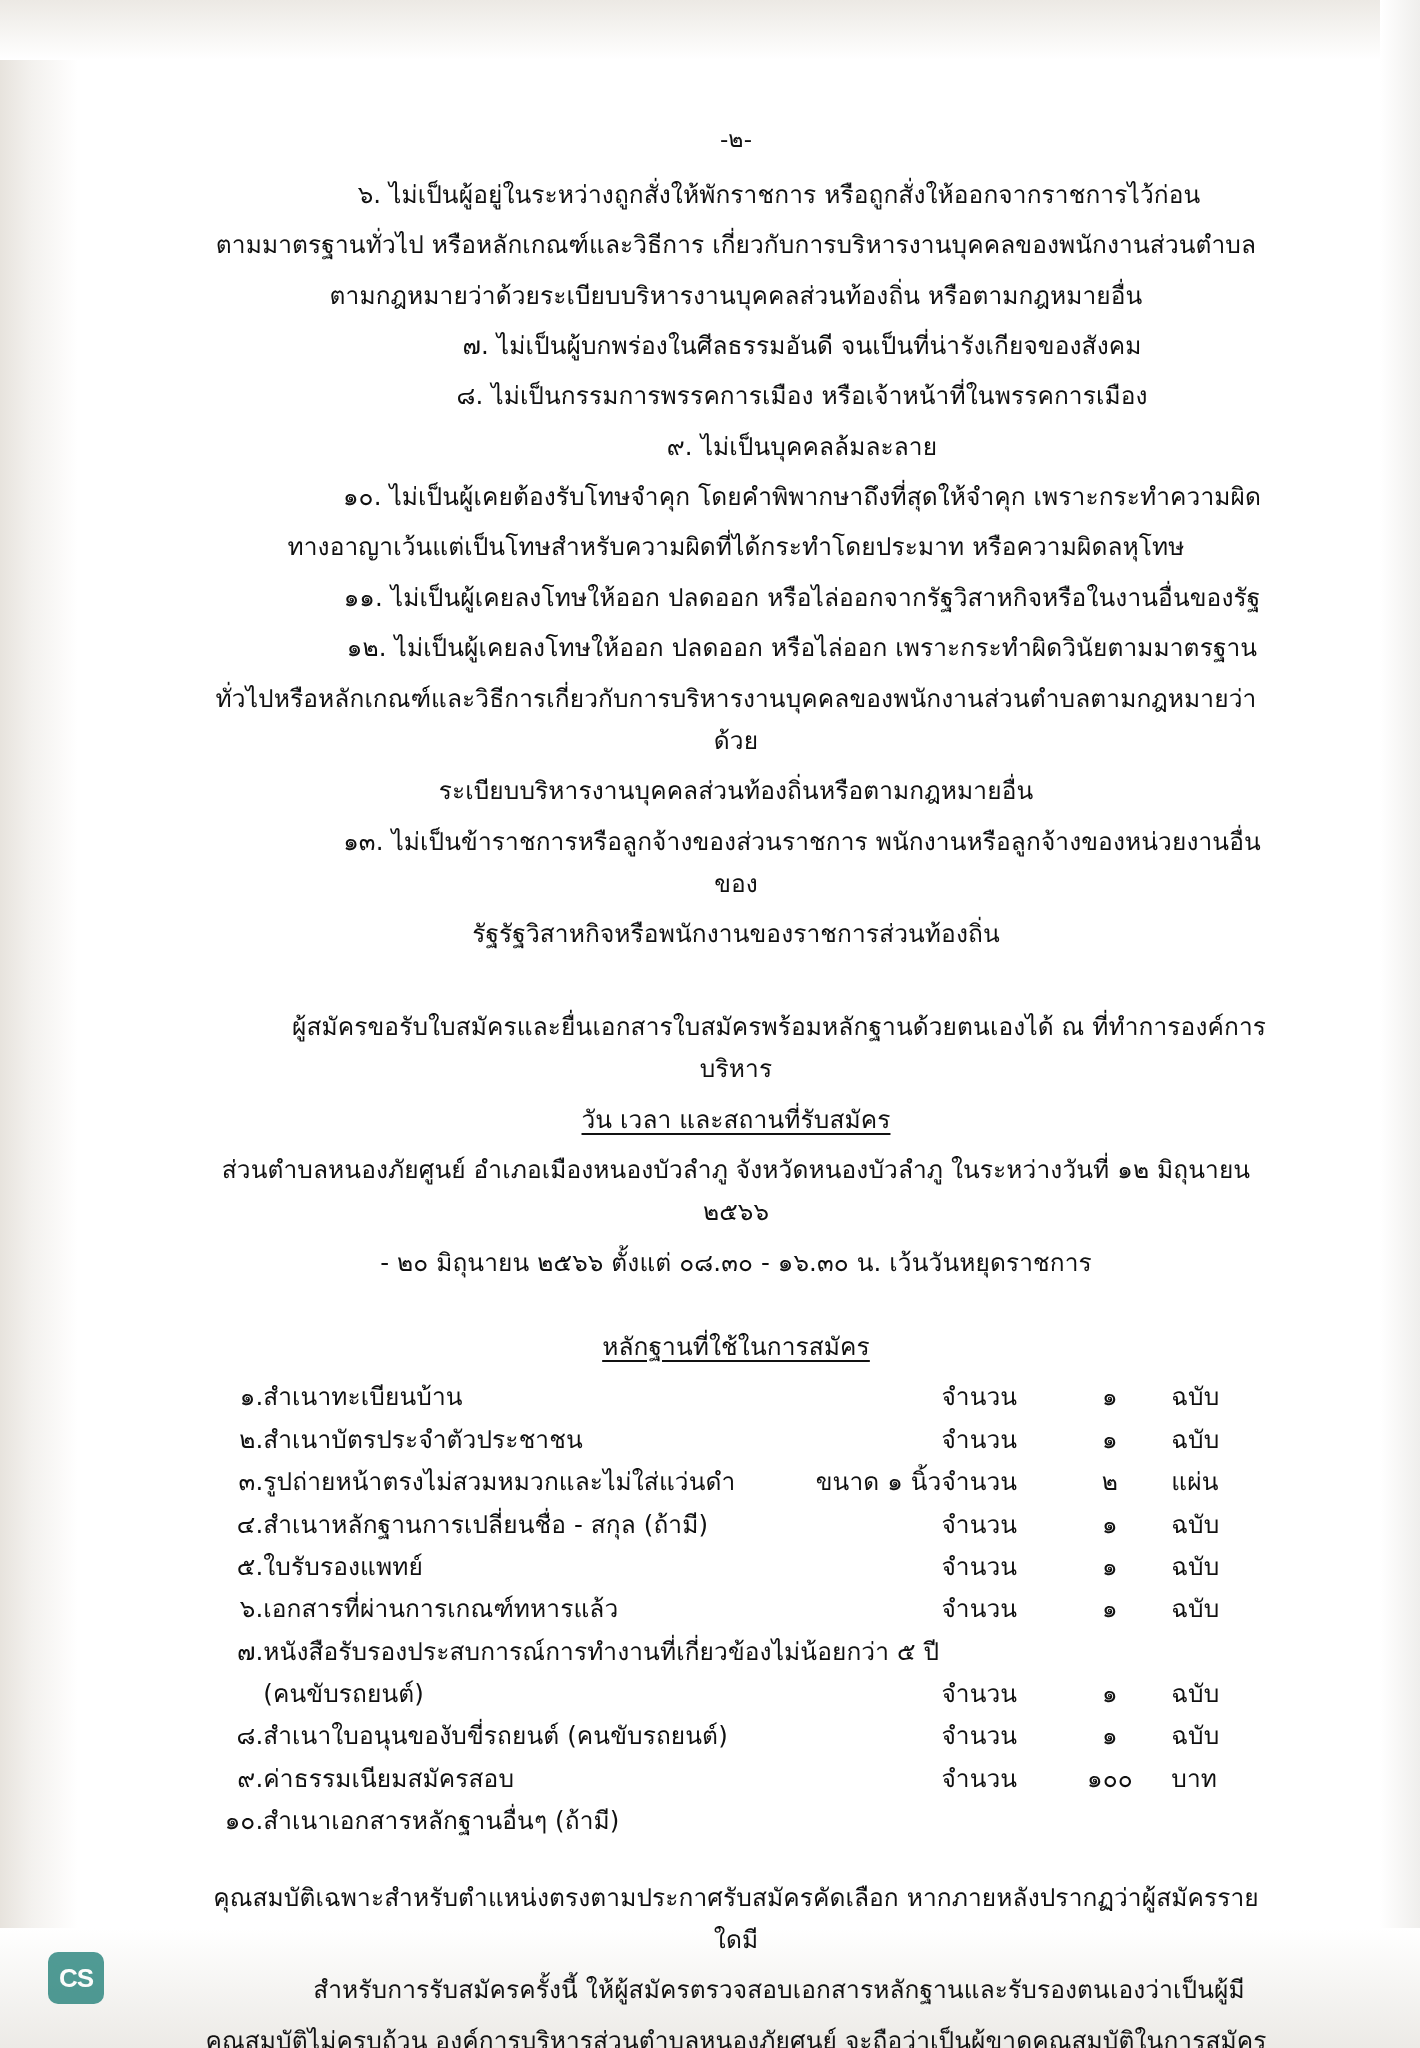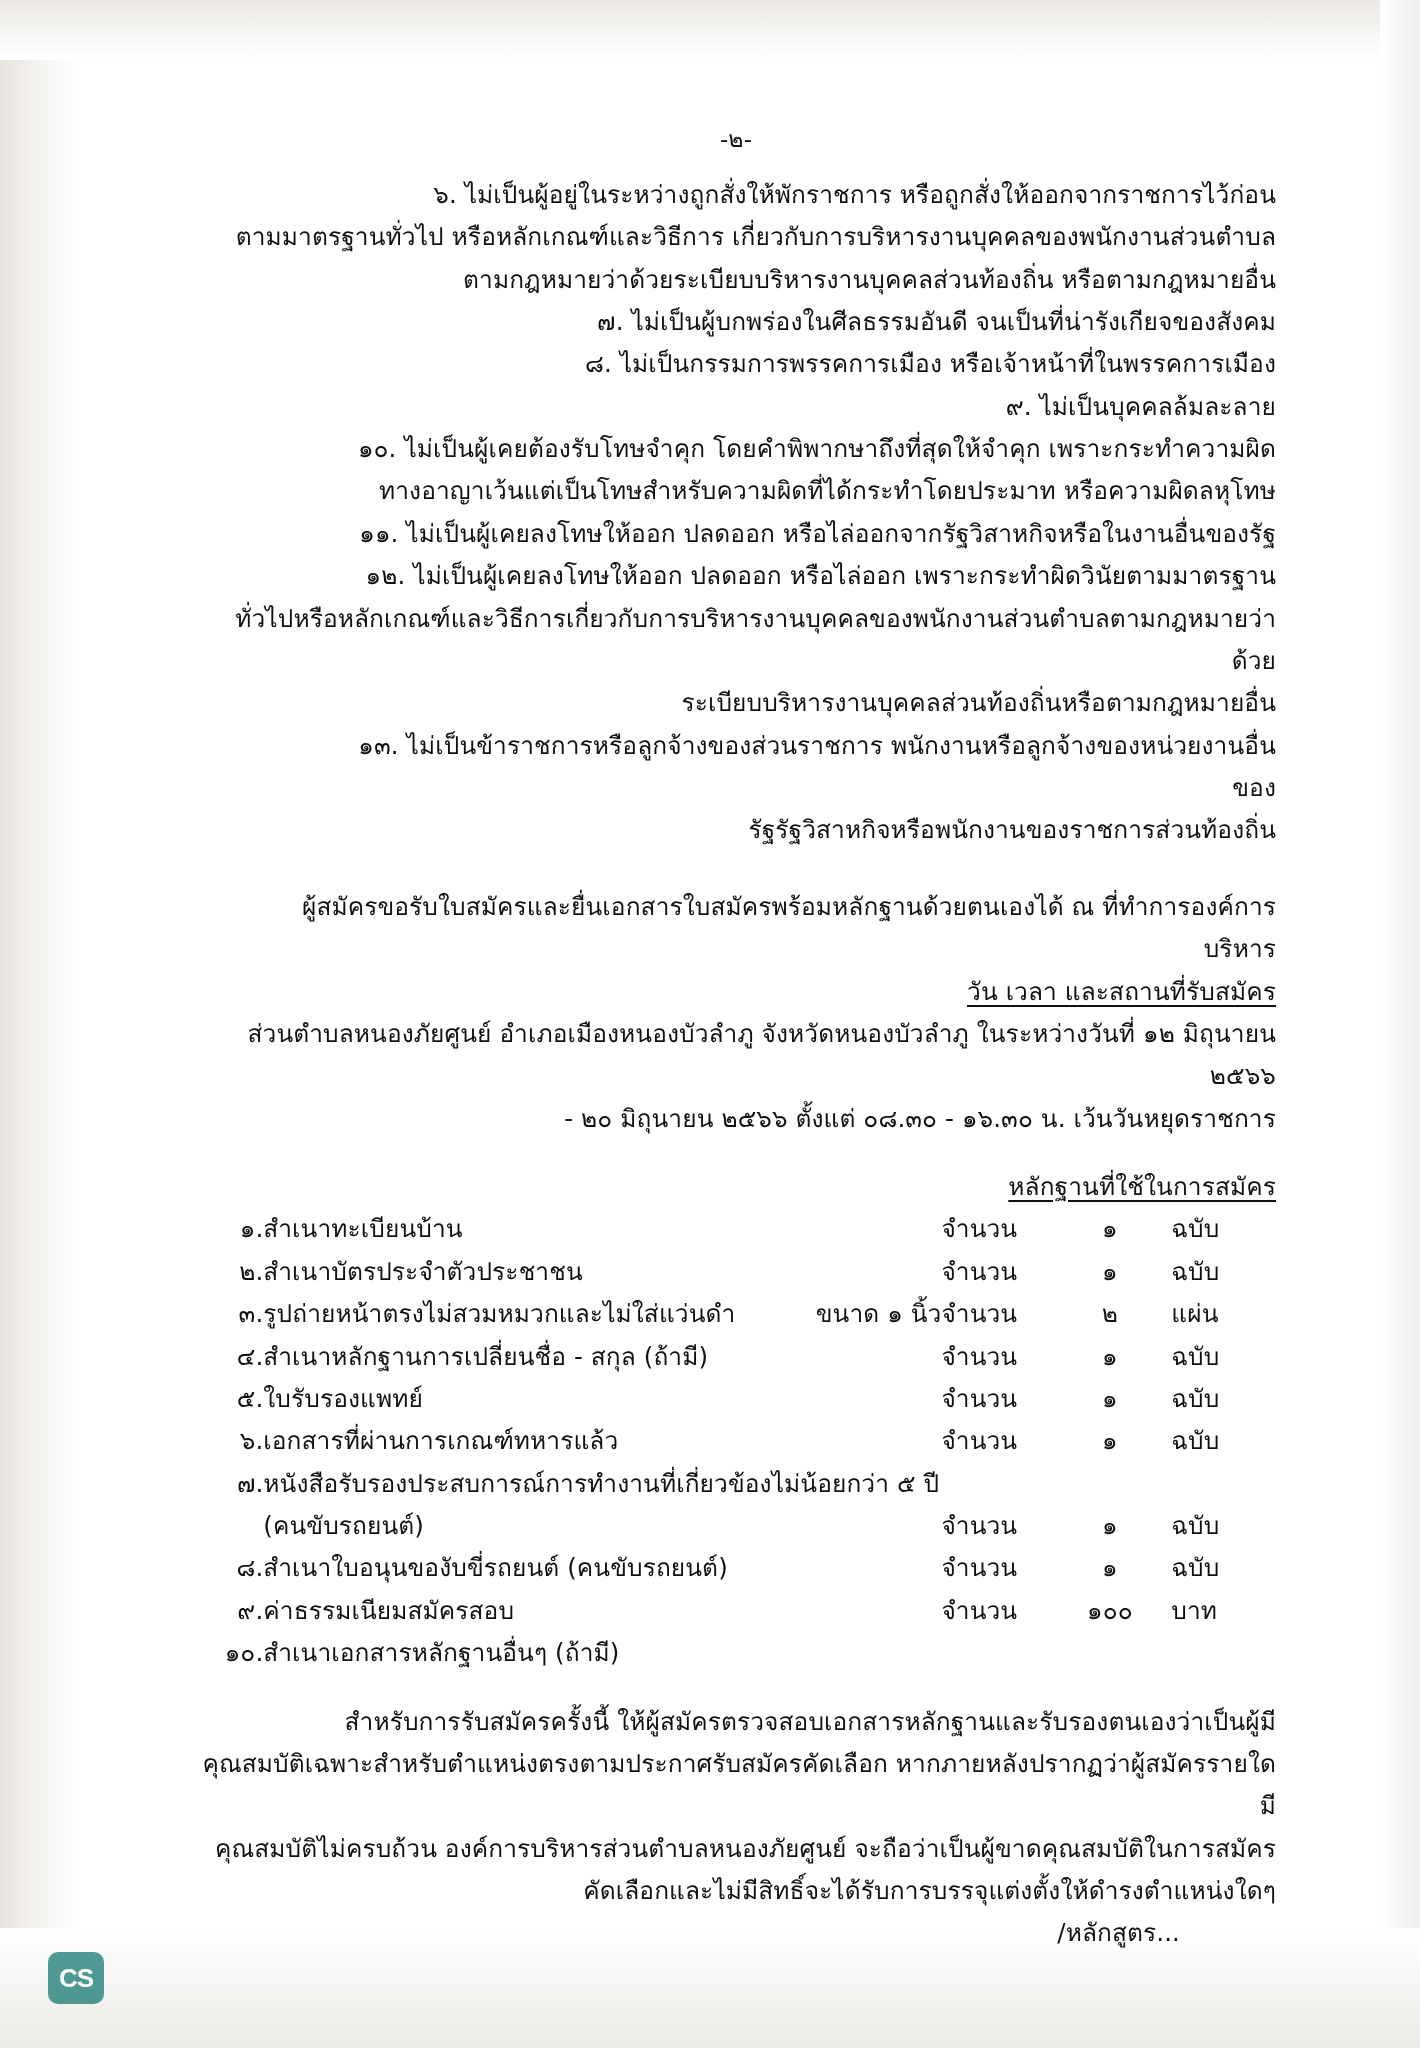--- a/index.html
+++ b/index.html
@@ -57,22 +57,22 @@
     font-size: 24.5px;
     line-height: 1.73;
     letter-spacing: 0.1px;
   }
   .page-number {
     text-align: center;
     font-size: 23px;
     margin-bottom: 14px;
   }
   p.body {
-    margin: 0;
-    text-align: right;
+    margin: 8px;
+    text-align: center;
   }
   .indent-1 { text-indent: 86px; }
   .indent-2 { text-indent: 132px; }
   .heading-ul {
     margin: 0;
     text-decoration: underline;
     text-underline-offset: 5px;
   }
   .gap-md { height: 26px; }
   .gap-lg { height: 34px; }
@@ -257,22 +257,22 @@
         </tr>
         <tr>
           <td class="c-num">๑๐.</td>
           <td class="c-item" colspan="5">สำเนาเอกสารหลักฐานอื่นๆ (ถ้ามี)</td>
         </tr>
       </tbody>
     </table>
 
     <div class="gap-md"></div>
 
+    <p class="body">คุณสมบัติเฉพาะสำหรับตำแหน่งตรงตามประกาศรับสมัครคัดเลือก หากภายหลังปรากฏว่าผู้สมัครรายใดมี</p>
     <p class="body indent-1">สำหรับการรับสมัครครั้งนี้  ให้ผู้สมัครตรวจสอบเอกสารหลักฐานและรับรองตนเองว่าเป็นผู้มี</p>
-    <p class="body">คุณสมบัติเฉพาะสำหรับตำแหน่งตรงตามประกาศรับสมัครคัดเลือก หากภายหลังปรากฏว่าผู้สมัครรายใดมี</p>
     <p class="body">คุณสมบัติไม่ครบถ้วน องค์การบริหารส่วนตำบลหนองภัยศูนย์ จะถือว่าเป็นผู้ขาดคุณสมบัติในการสมัคร</p>
     <p class="body">คัดเลือกและไม่มีสิทธิ์จะได้รับการบรรจุแต่งตั้งให้ดำรงตำแหน่งใดๆ</p>
 
     <div class="tail">/หลักสูตร...</div>
   </div>
 
   <div class="watermark">
     <div class="cs-logo">CS</div>
   </div>
 </div>

